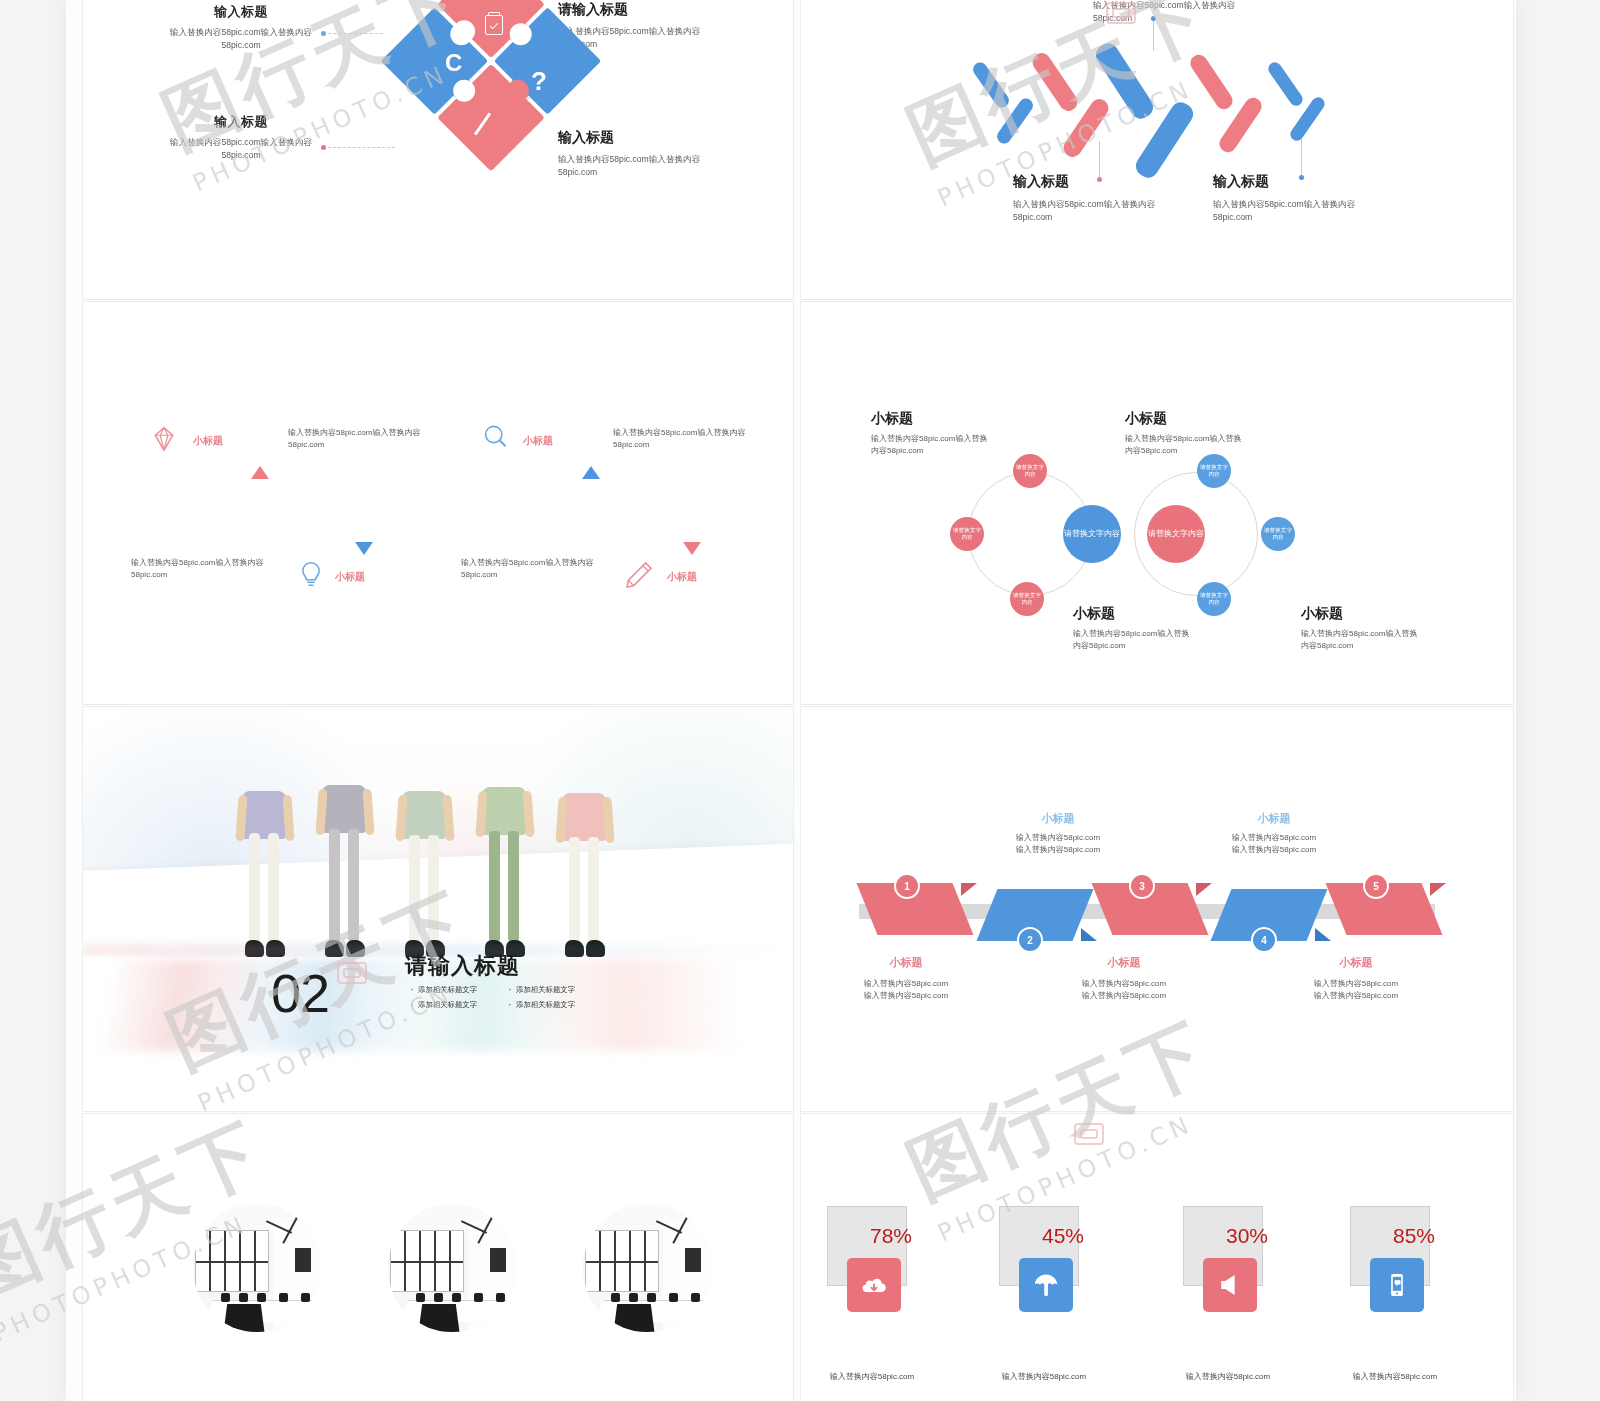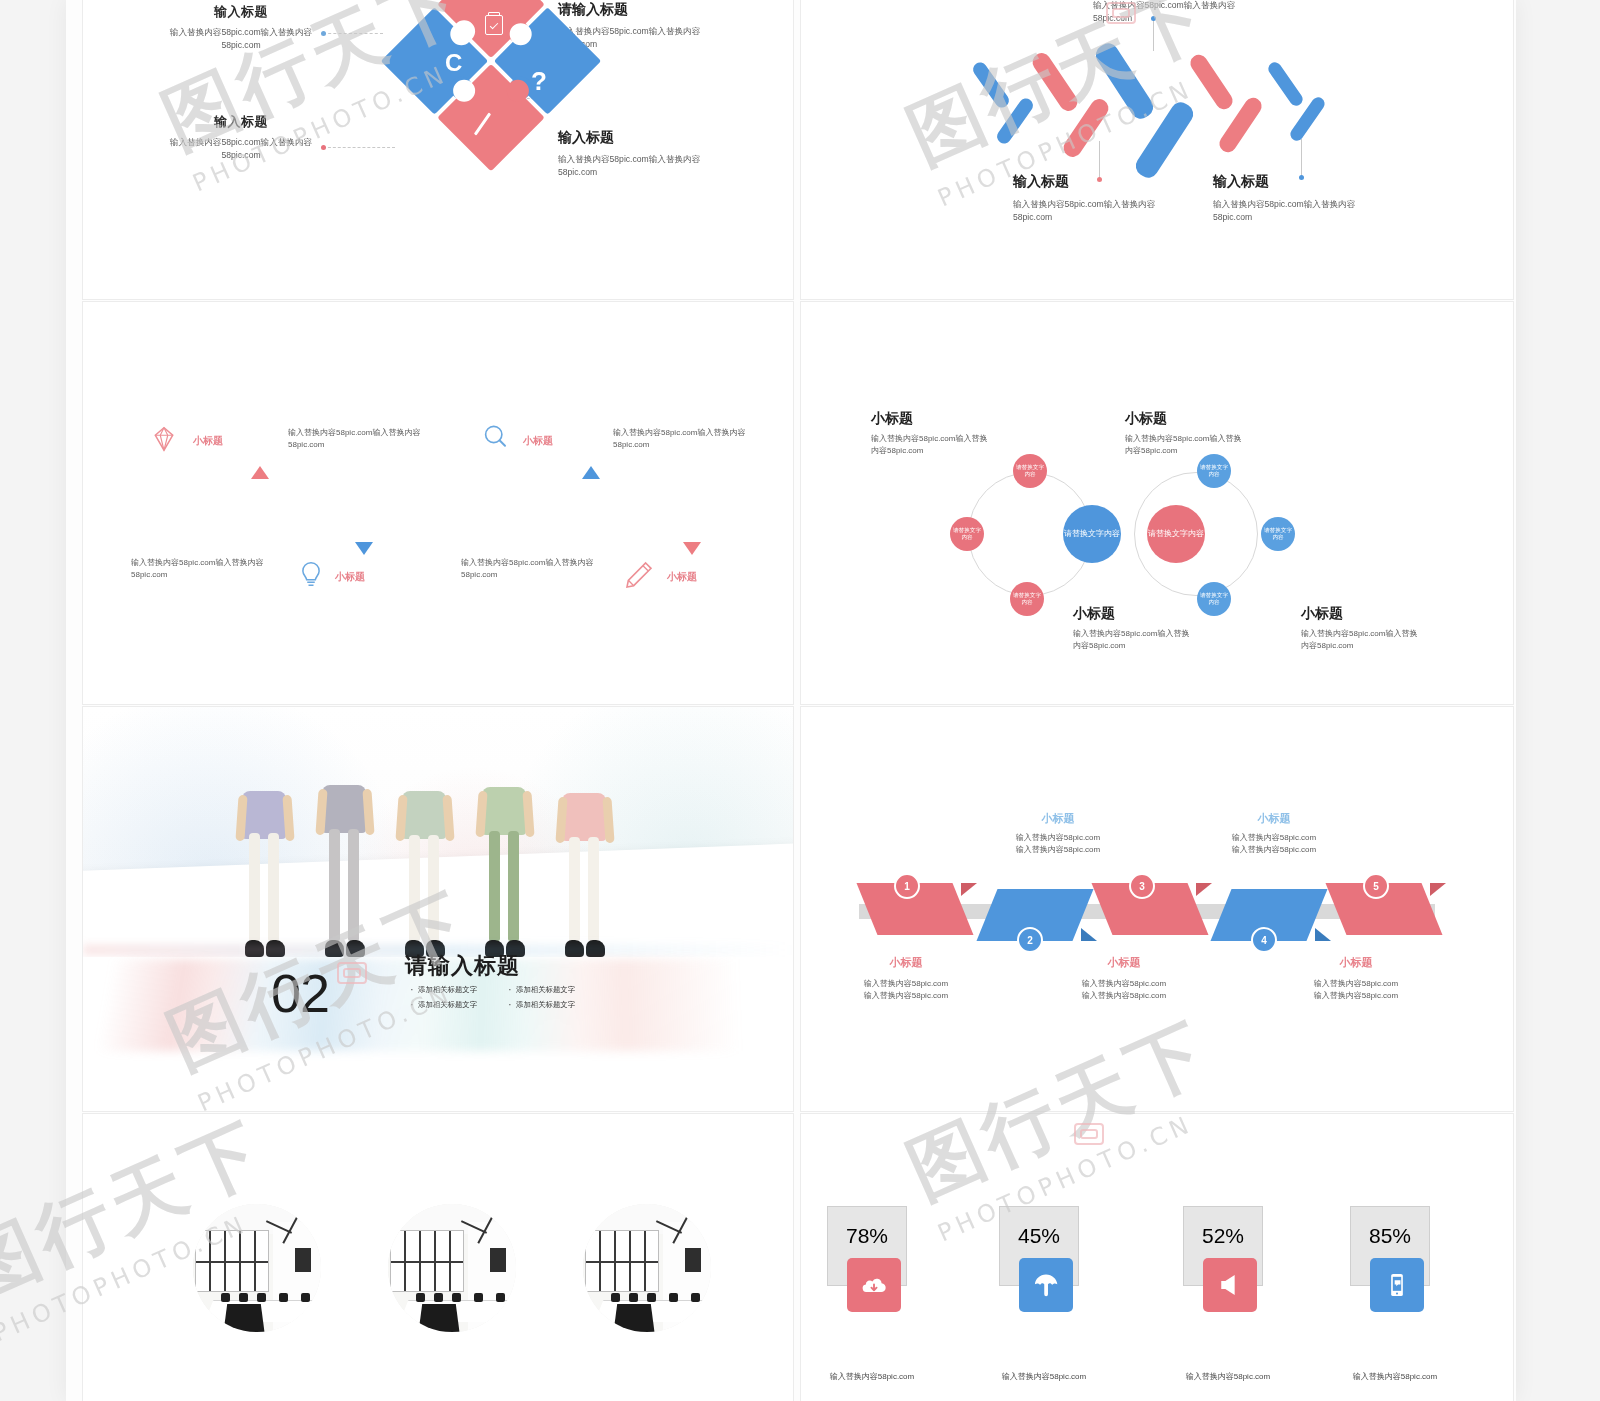--- a/index.html
+++ b/index.html
@@ -116,21 +116,21 @@
   .room .chair-front { position: absolute; left: 30px; bottom: -4px; width: 42px; height: 32px;
                        background: #1b1b1b; clip-path: polygon(10% 0,90% 0,100% 100%,0 100%); }
   .room .arm2 { position: absolute; right: 18px; top: 4px; width: 2px; height: 40px; background: #333;
                 transform: rotate(28deg); transform-origin: top; }
   .room .arm3 { position: absolute; right: 28px; top: 22px; width: 28px; height: 2px; background: #333;
                 transform: rotate(25deg); }
 
   
   .ptile { position: absolute; }
   .pbox { position: absolute; width: 80px; height: 80px; background: #e6e6e6; border: 1px solid #cfcfcf; }
-  .ppct { position: absolute; width: 80px; text-align: center; font-size: 21px; color: #000000; }
+  .ppct { position: absolute; width: 80px; text-align: center; font-size: 21px; color: #b91c1c; margin-left: 24px; }
   .picon { position: absolute; width: 54px; height: 54px; border-radius: 5px;
            display: flex; align-items: center; justify-content: center; }
   .picon svg { width: 28px; height: 28px; fill: #fff; }
   .pcap { position: absolute; width: 150px; text-align: center; font-size: 8px; color: #4a4a4a; }
 
   
   .wm { position: absolute; pointer-events: none; color: #c9c9c9; opacity: .62;
         font-family: "DejaVu Sans", sans-serif; white-space: nowrap; }
   .wm .cn { font-size: 74px; font-weight: bold; letter-spacing: 6px; }
   .wm .en { font-size: 24px; letter-spacing: 5px; }
@@ -596,21 +596,21 @@
       <div class="picon" style="left:20px; top:52px; background:#4f96dc;">
         <svg viewBox="0 0 24 24">
             <path d="M12 3C6.8 3 2.8 6.8 2.5 11.4c2-1.2 3.6-.6 4.4.6.8-1.4 2.4-2 3.6-.7V20a1.6 1.6 0 0 0 3.2 0v-8.7c1.2-1.3 2.8-.7 3.6.7.8-1.2 2.4-1.8 4.4-.6C21.2 6.8 17.2 3 12 3z"></path>
           </svg>
       </div>
       <div class="pcap" style="left:-30px; top:165px;">输入替换内容58pic.com</div>
     </div>
 
     <div class="ptile" style="left:382px; top:92px;">
       <div class="pbox"></div>
-      <div class="ppct" style="top:18px;">52%</div>
+      <div class="ppct" style="top:18px;">30%</div>
       <div class="picon" style="left:20px; top:52px; background:#e8737d;">
         <svg viewBox="0 0 24 24">
             <path d="M16 3.5v17L8 15.5H4.5v-7H8z"></path>
           </svg>
       </div>
       <div class="pcap" style="left:-30px; top:165px;">输入替换内容58pic.com</div>
     </div>
 
     <div class="ptile" style="left:549px; top:92px;">
       <div class="pbox"></div>

